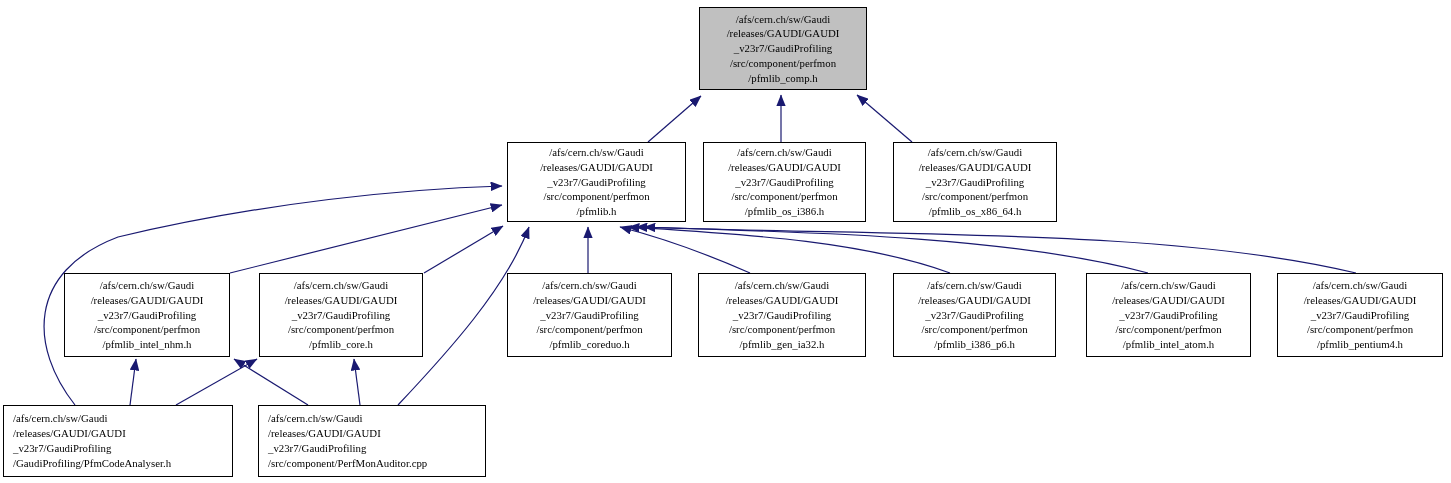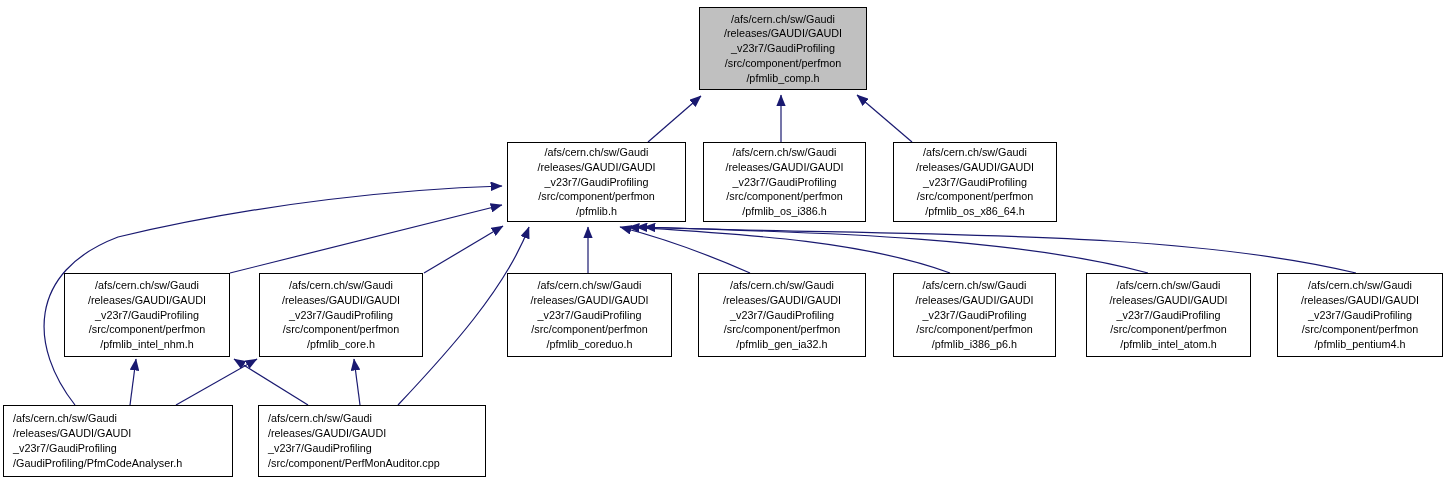--- a/index.html
+++ b/index.html
@@ -1,20 +1,20 @@
 <!DOCTYPE html>
 <html><head>
 <meta charset="utf-8">
 <style>
   html,body{margin:0;padding:0;background:#ffffff;}
   .canvas{
     position:relative;
     width:1451px;height:483px;
     background:#ffffff;
-    font-family:Liberation Sans, sans-serif;
+    font-family:Liberation Serif, serif;
     overflow:hidden;
   }
   .edges{position:absolute;left:0;top:0;width:1451px;height:483px;}
   .edges path.edge{fill:none;stroke:#191970;stroke-width:1.2;}
   .node{
     position:absolute;
     box-sizing:border-box;
     border:1px solid #000000;
     background:#ffffff;
     color:#000000;

